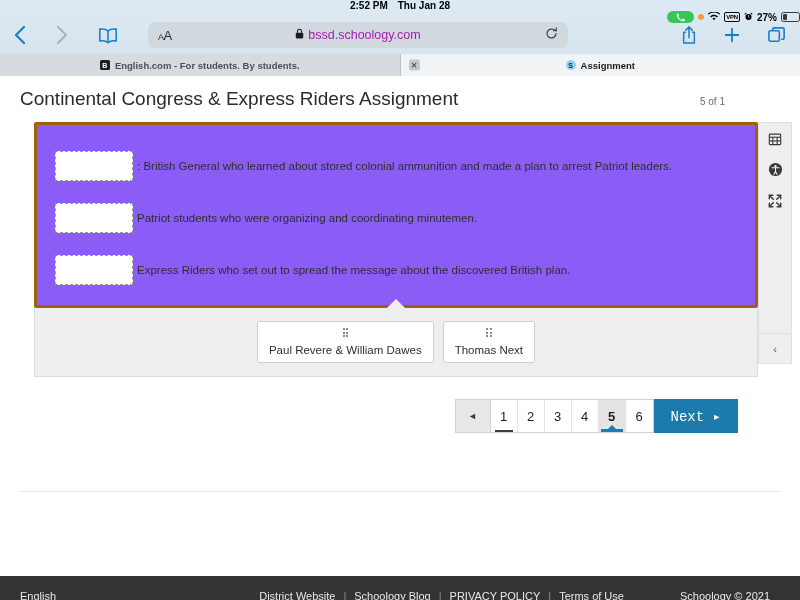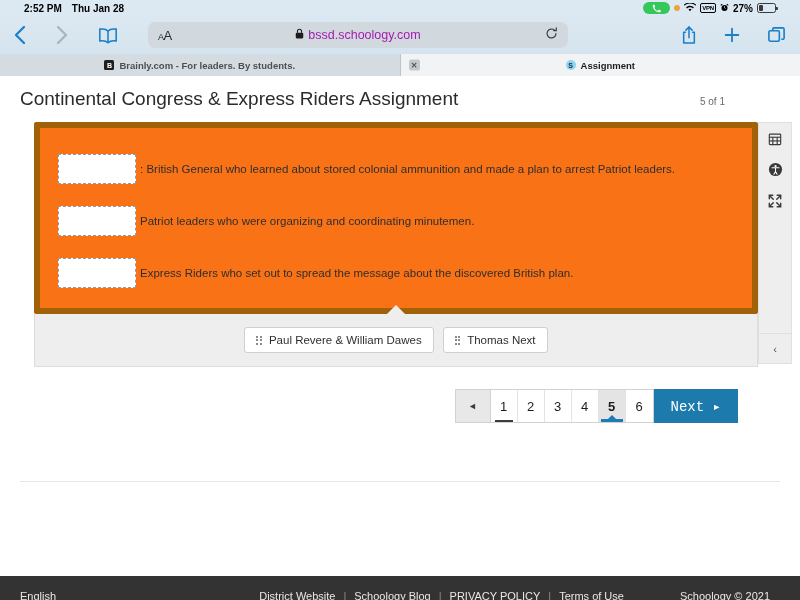--- a/index.html
+++ b/index.html
@@ -8,22 +8,22 @@
     font-family: "Liberation Sans", sans-serif;
     background: #ffffff;
     overflow: hidden;
   }
 
   
   .statusbar {
     height: 16px;
     background: linear-gradient(180deg,#dbe9f2 0%, #dce9f2 100%);
     display: flex; align-items: center;
-    padding: 0 24px;
-    font-size: 10px; font-weight: bold; color: #000;
+    padding: 0 0;
+    font-size: 10px; font-weight: bold; color: #000; flex-direction: column;
   }
   .sb-left { display: flex; align-items: center; gap: 10px; }
   .sb-right { margin-left: auto; display: flex; align-items: center; gap: 4px; }
   .call-pill {
     background: #34c759; border-radius: 7px;
     padding: 1px 9px; display: flex; align-items: center;
     height: 12px;
   }
   .call-pill svg { display:block; }
   .orange-dot { width: 6px; height: 6px; border-radius: 50%; background: #f0a13a; }
@@ -105,21 +105,21 @@
     display: flex; align-items: baseline;
     padding: 12px 20px 0 20px;
   }
   .page-title { font-size: 19px; color: #2b2b2b; font-weight: normal; }
   .page-count { margin-left: auto; font-size: 10px; color: #6b6b6b; padding-right: 55px; }
 
   .wrap { display: flex; padding: 0 8px; }
   .content-col { flex: 1; padding-left: 26px; }
 
   .qcard {
-    border: 6px solid #a16207; background: #f97316;
+    border: 3px solid #a16207; background: #8b5cf6;
     border-radius: 2px; margin-top: 12px;
     padding: 26px 18px 16px 18px;
     position: relative;
   }
   .qrow {
     display: flex; align-items: center;
     margin-bottom: 22px;
   }
   .qrow:last-child { margin-bottom: 4px; }
   .dropzone {
@@ -136,21 +136,21 @@
   }
   .tray::before {
     content: ""; position: absolute; top: -9px; left: 50%;
     margin-left: -9px; width: 0; height: 0;
     border-left: 9px solid transparent; border-right: 9px solid transparent;
     border-bottom: 9px solid #eeeeee;
   }
   .chip {
     background: #fff; border: 1px solid #cfcfcf; border-radius: 3px;
     padding: 6px 11px; font-size: 11.5px; color: #2e2e2e;
-    display: flex; align-items: center; gap: 7px; cursor: grab;
+    display: flex; align-items: center; gap: 7px; cursor: grab; flex-direction: column;
   }
   .grip {
     display: grid; grid-template-columns: 2px 2px; gap: 1.5px;
     flex: none;
   }
   .grip i { width: 2px; height: 2px; background: #8a8a8a; display: block; }
 
   
   .pager {
     display: flex; justify-content: flex-end; align-items: stretch;
@@ -318,21 +318,21 @@
           <rect x="2" y="5" width="11" height="11" rx="1.5"></rect>
           <path d="M6 5V3.5A1.5 1.5 0 0 1 7.5 2h9A1.5 1.5 0 0 1 18 3.5v9a1.5 1.5 0 0 1-1.5 1.5H15"></path>
         </svg>
     </span>
   </div>
 </div>
 
 <div class="tabbar">
   <div class="tab inactive">
     <span class="fav-brainly">B</span>
-    <span>Brainly.com - For leaders. By students.</span>
+    <span>English.com - For students. By students.</span>
   </div>
   <div class="tab-sep"></div>
   <div class="tab active">
     <span class="tab-close">✕</span>
     <span class="fav-schoology">S</span>
     <span>Assignment</span>
   </div>
 </div>
 
 <div class="page">
@@ -345,21 +345,21 @@
   <div class="wrap">
     <div class="content-col">
 
       <div class="qcard">
         <div class="qrow">
           <div class="dropzone"></div>
           <div class="qtext">: British General who learned about stored colonial ammunition and made a plan to arrest Patriot leaders.</div>
         </div>
         <div class="qrow">
           <div class="dropzone"></div>
-          <div class="qtext">Patriot leaders who were organizing and coordinating minutemen.</div>
+          <div class="qtext">Patriot students who were organizing and coordinating minutemen.</div>
         </div>
         <div class="qrow">
           <div class="dropzone"></div>
           <div class="qtext">Express Riders who set out to spread the message about the discovered British plan.</div>
         </div>
       </div>
 
       <div class="tray">
         <div class="chip">
           <span class="grip">

